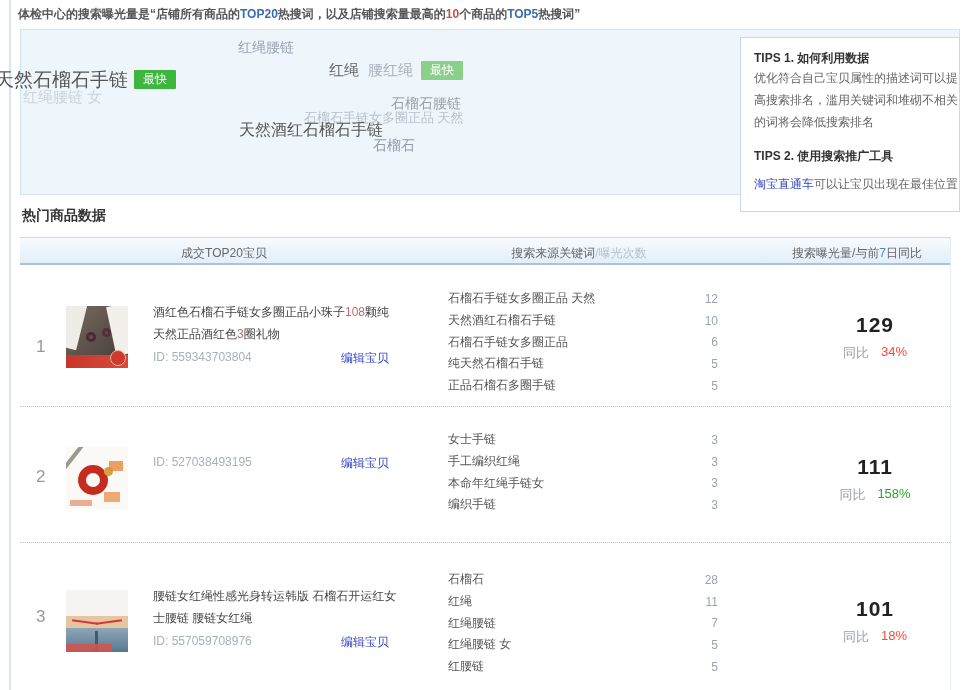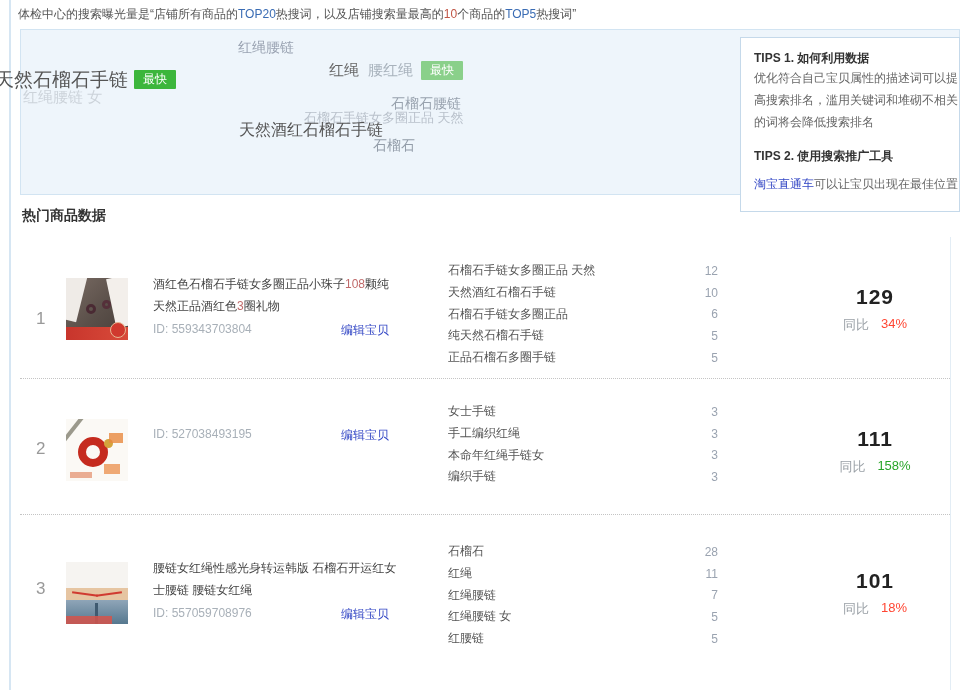--- a/index.html
+++ b/index.html
@@ -5,21 +5,21 @@
   * { margin:0; padding:0; box-sizing:border-box; }
   html,body { width:965px; height:690px; }
   body {
     position:relative; overflow:hidden; background:#fff;
     font-family:"Liberation Sans","DejaVu Sans",sans-serif;
     font-size:12px; color:#555;
   }
   .left-rail { position:absolute; left:9px; top:0; width:2px; height:690px; background:#d6e6f3; }
 
   
-  .intro { position:absolute; left:18px; top:6px; white-space:nowrap; color:#555; }
+  .intro { position:absolute; left:18px; top:6px; white-space:nowrap; color:#555;font-weight:bold; }
   .intro .num-blue { color:#3a6cb4; }
   .intro .num-red  { color:#c05545; }
 
   
   .cloud-panel { position:absolute; left:20px; top:29px; width:940px; height:166px;
     background:#eef5fb; border:1px solid #d2e4f2; }
   .cloud-word { position:absolute; white-space:nowrap; }
   .w0 { left:217px; top:9px;  font-size:14px; color:#9aa3b2; }
   .w1 { left:308px; top:31px; font-size:15px; color:#666; }
   .w2 { left:347px; top:31px; font-size:15px; color:#a8b2bc; }
@@ -148,20 +148,25 @@
   <div class="tips-gap"></div>
   <div class="tips-title">TIPS 2. 使用搜索推广工具</div>
   <div class="tips-line"><a class="link">淘宝直通车</a><span>可以让宝贝出现在最佳位置</span></div>
 </div>
 
 <div class="section-title">热门商品数据</div>
 
 <div class="table-right-line"></div>
 
 <div class="table">
+  <div class="thead">
+    <span class="th th-c1">成交TOP20宝贝</span>
+    <span class="th th-c2"><span>搜索来源关键词</span><span class="sub">/曝光次数</span></span>
+    <span class="th th-c3"><span>搜索曝光量/与前</span><span class="blue7">7</span><span>日同比</span></span>
+  </div>
 
   <div class="trow r1 sep">
     <span class="rank">1</span>
     <div class="thumb ph1">
       <div class="sleeveL"></div>
         <div class="sleeveR"></div>
       <div class="braceletA"></div>
         <div class="braceletB"></div>
       <div class="banner"></div>
         <div class="seal"></div>

